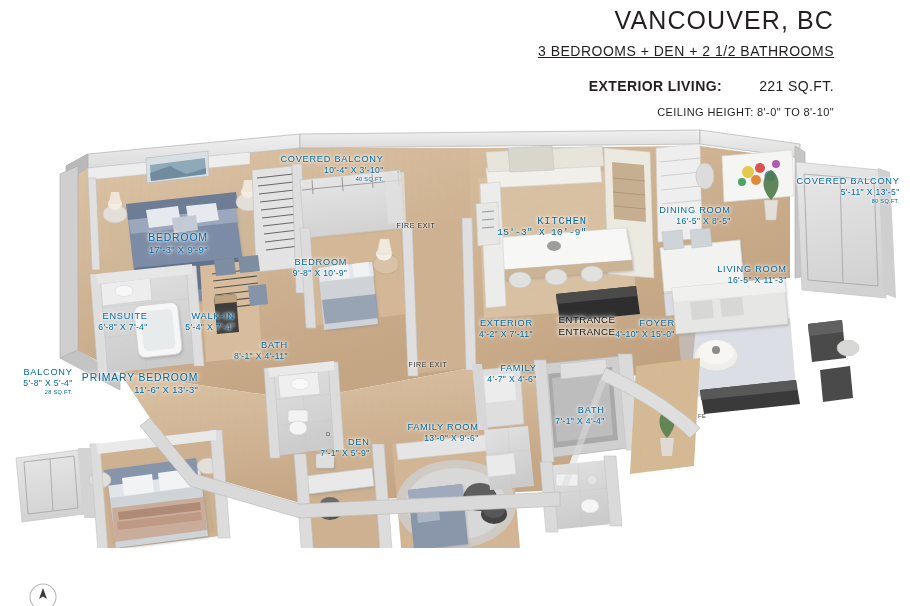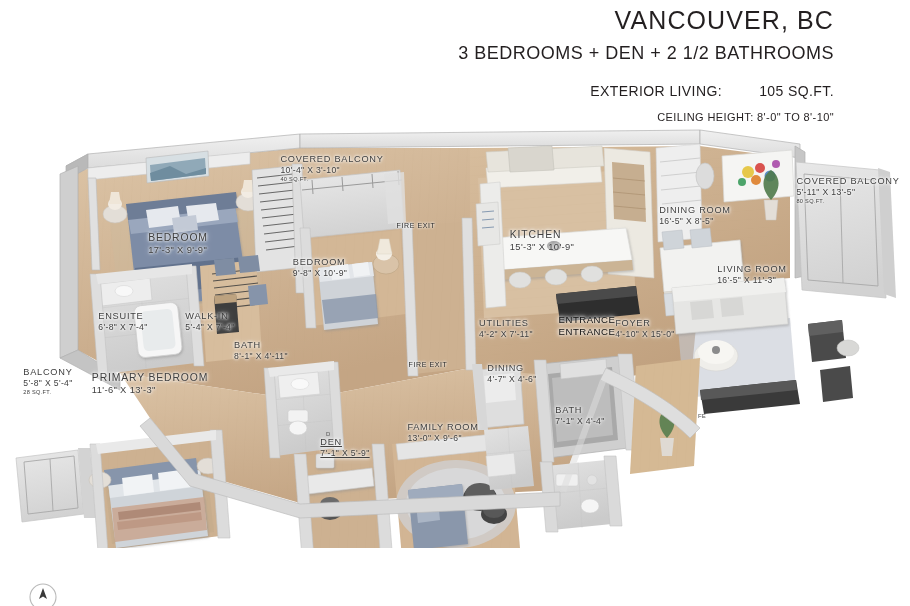--- a/index.html
+++ b/index.html
@@ -24,37 +24,38 @@
     color: #231f20;
   }
   .h-title {
     font-size: 25px;
     letter-spacing: 1.1px;
     font-weight: 400;
     line-height: 1.15;
     white-space: nowrap;
   }
   .h-sub {
-    font-size: 18px;
+    font-size: 14px;
     letter-spacing: 0.5px;
     margin-top: 8px;
     white-space: nowrap;
+    text-decoration: underline;
   }
   .h-stats { margin-top: 17px; }
   .stat-row {
     display: flex;
     justify-content: flex-end;
     align-items: baseline;
     font-size: 14px;
     letter-spacing: 0.4px;
     line-height: 1.5;
     white-space: nowrap;
   }
   .stat-label { font-weight: bold; }
-  .stat-label.thin { font-weight: 400; }
+  .stat-label.thin { font-weight: 700; }
   .stat-value {
     font-weight: bold;
     width: 112px;
     text-align: right;
   }
   .stat-value.thin { font-weight: 400; }
   .h-ceiling {
     font-size: 11px;
     letter-spacing: 0.4px;
     margin-top: 9px;
@@ -65,22 +66,22 @@
   #plan {
     position: absolute;
     left: 0; top: 118px;
     width: 910px; height: 430px;
   }
   #plan svg { display: block; }
 
   
   .lbl {
     position: absolute;
-    text-align: left;
-    color: #404040;
+    text-align: right;
+    color: #0369a1;
     line-height: 1.18;
     white-space: nowrap;
     transform: translate(-50%, 0);
     pointer-events: none;
     text-shadow:
        0 0 3px rgba(255,255,255,0.95),
        0 0 3px rgba(255,255,255,0.95),
        0 0 6px rgba(255,255,255,0.8);
   }
   .lbl .nm {
@@ -135,21 +136,21 @@
 <body>
 
 <div id="page">
 
   <div class="header">
     <div class="h-title">VANCOUVER, BC</div>
     <div class="h-sub">3 BEDROOMS + DEN + 2 1/2 BATHROOMS</div>
     <div class="h-stats">
       <div class="stat-row">
         <span class="stat-label thin">EXTERIOR LIVING:</span>
-        <span class="stat-value thin">105 SQ.FT.</span>
+        <span class="stat-value thin">221 SQ.FT.</span>
       </div>
     </div>
     <div class="h-ceiling">CEILING HEIGHT: 8'-0" TO 8'-10"</div>
   </div>
 
   <div id="plan">
     <svg width="910" height="430" viewBox="0 0 910 430" xmlns="http://www.w3.org/2000/svg">
       <defs>
         <linearGradient id="woodG" x1="0" y1="0" x2="0.4" y2="1">
           <stop offset="0%" stop-color="#dcc4a6"></stop>
@@ -675,81 +676,81 @@
     <div class="lbl big" style="left:178px; top:114px;">
       <span class="nm">BEDROOM</span>
       <span class="dm">17'-3" X 9'-9"</span>
     </div>
 
     <div class="lbl" style="left:320px; top:139px;">
       <span class="nm">BEDROOM</span>
       <span class="dm">9'-8" X 10'-9"</span>
     </div>
 
-    <div class="lbl big" style="left:150px; top:254px;">
+    <div class="lbl big" style="left:140px; top:254px;">
       <span class="nm">PRIMARY BEDROOM</span>
       <span class="dm">11'-6" X 13'-3"</span>
     </div>
 
     <div class="lbl" style="left:123px; top:193px;">
       <span class="nm">ENSUITE</span>
       <span class="dm">6'-8" X 7'-4"</span>
     </div>
 
     <div class="lbl" style="left:210px; top:193px;">
       <span class="nm">WALK-IN</span>
       <span class="dm">5'-4" X 7'-4"</span>
     </div>
 
     <div class="lbl" style="left:261px; top:222px;">
       <span class="nm">BATH</span>
       <span class="dm">8'-1" X 4'-11"</span>
     </div>
 
-    <div class="lbl big" style="left:542px; top:111px;">
+    <div class="lbl big" style="left:542px; top:97px;font-family:Liberation Mono, monospace;">
       <span class="nm">KITCHEN</span>
       <span class="dm">15'-3" X 10'-9"</span>
     </div>
 
     <div class="lbl" style="left:695px; top:87px;">
       <span class="nm">DINING ROOM</span>
       <span class="dm">16'-5" X 8'-5"</span>
     </div>
 
     <div class="lbl" style="left:752px; top:117px;margin-top:29px;">
       <span class="nm">LIVING ROOM</span>
       <span class="dm">16'-5" X 11'-3"</span>
     </div>
 
     <div class="lbl" style="left:506px; top:200px;">
-      <span class="nm">UTILITIES</span>
+      <span class="nm">EXTERIOR</span>
       <span class="dm">4'-2" X 7'-11"</span>
     </div>
 
     <div class="lbl" style="left:512px; top:245px;">
-      <span class="nm">DINING</span>
+      <span class="nm">FAMILY</span>
       <span class="dm">4'-7" X 4'-6"</span>
     </div>
 
     <div class="lbl" style="left:645px; top:200px;">
       <span class="nm">FOYER</span>
       <span class="dm">4'-10" X 15'-0"</span>
     </div>
 
     <div class="lbl" style="left:580px; top:287px;">
       <span class="nm">BATH</span>
       <span class="dm">7'-1" X 4'-4"</span>
     </div>
 
     <div class="lbl" style="left:443px; top:304px;">
       <span class="nm">FAMILY ROOM</span>
       <span class="dm">13'-0" X 9'-6"</span>
     </div>
 
-    <div class="lbl" style="left:345px; top:319px;text-decoration:underline;">
+    <div class="lbl" style="left:345px; top:319px;">
       <span class="nm">DEN</span>
       <span class="dm">7'-1" X 5'-9"</span>
     </div>
 
     <div class="elev" style="left:587px; top:196px;">
       <div>ENTRANCE</div>
       <div>ENTRANCE</div>
     </div>
 
     <div class="fire" style="left:416px; top:104px;">FIRE EXIT</div>

